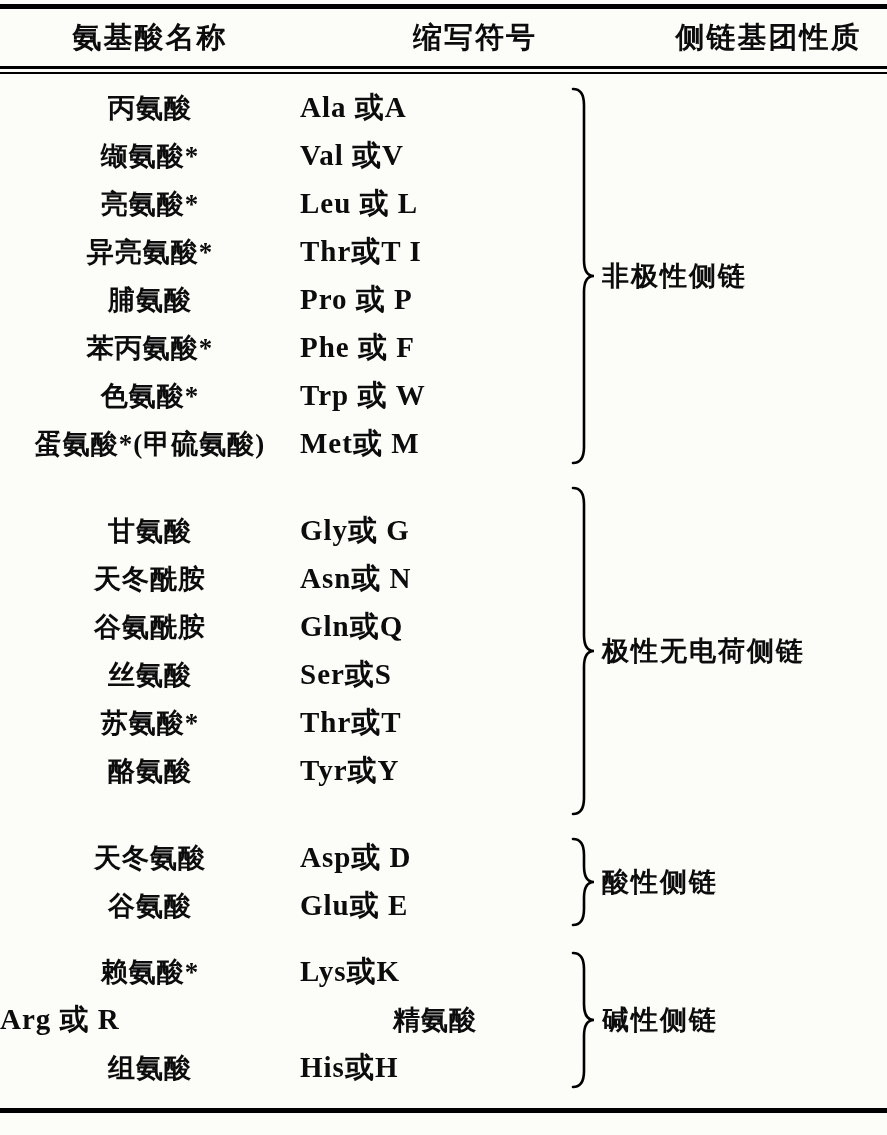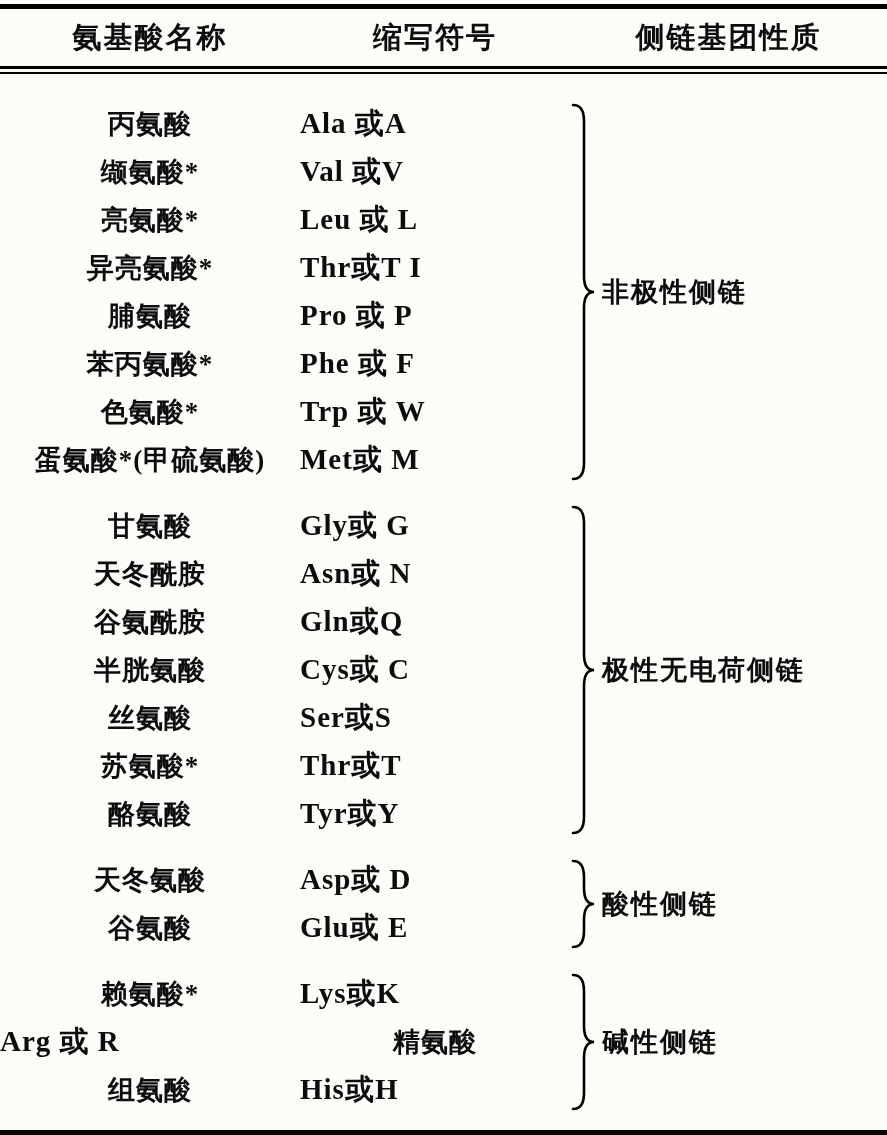--- a/index.html
+++ b/index.html
@@ -17,24 +17,25 @@
   .rule-top { height:5px; margin-top:4px; }
   .header {
     display:grid;
     grid-template-columns:300px 270px 1fr;
     align-items:center;
     height:57px;
     font-weight:bold;
     font-size:29px;
     text-align:center;
     letter-spacing:2px;
+    gap:40px;
   }
   .double-rule .line1 { height:3px; background:#000; }
   .double-rule .line2 { height:2px; background:#000; margin-top:3px; }
-  .body { padding-top:20px; }
+  .body { padding-top:4px; }
   .group { display:flex; align-items:center; margin-top:18px; }
   .group:first-child { margin-top:6px; }
   .rows { width:570px; }
   .row {
     display:grid;
     grid-template-columns:300px 270px;
     height:48px;
     align-items:center;
   }
   .cell { font-weight:bold; white-space:nowrap; }
@@ -121,24 +122,20 @@
           </div>
           <div class="row">
             <div class="cell name">天冬酰胺</div>
             <div class="cell abbr">Asn或 N</div>
           </div>
           <div class="row">
             <div class="cell name">谷氨酰胺</div>
             <div class="cell abbr">Gln或Q</div>
           </div>
           <div class="row">
-            <div class="cell name">半胱氨酸</div>
-            <div class="cell abbr">Cys或 C</div>
-          </div>
-          <div class="row">
             <div class="cell name">丝氨酸</div>
             <div class="cell abbr">Ser或S</div>
           </div>
           <div class="row">
             <div class="cell name">苏氨酸*</div>
             <div class="cell abbr">Thr或T</div>
           </div>
           <div class="row">
             <div class="cell name">酪氨酸</div>
             <div class="cell abbr">Tyr或Y</div>

